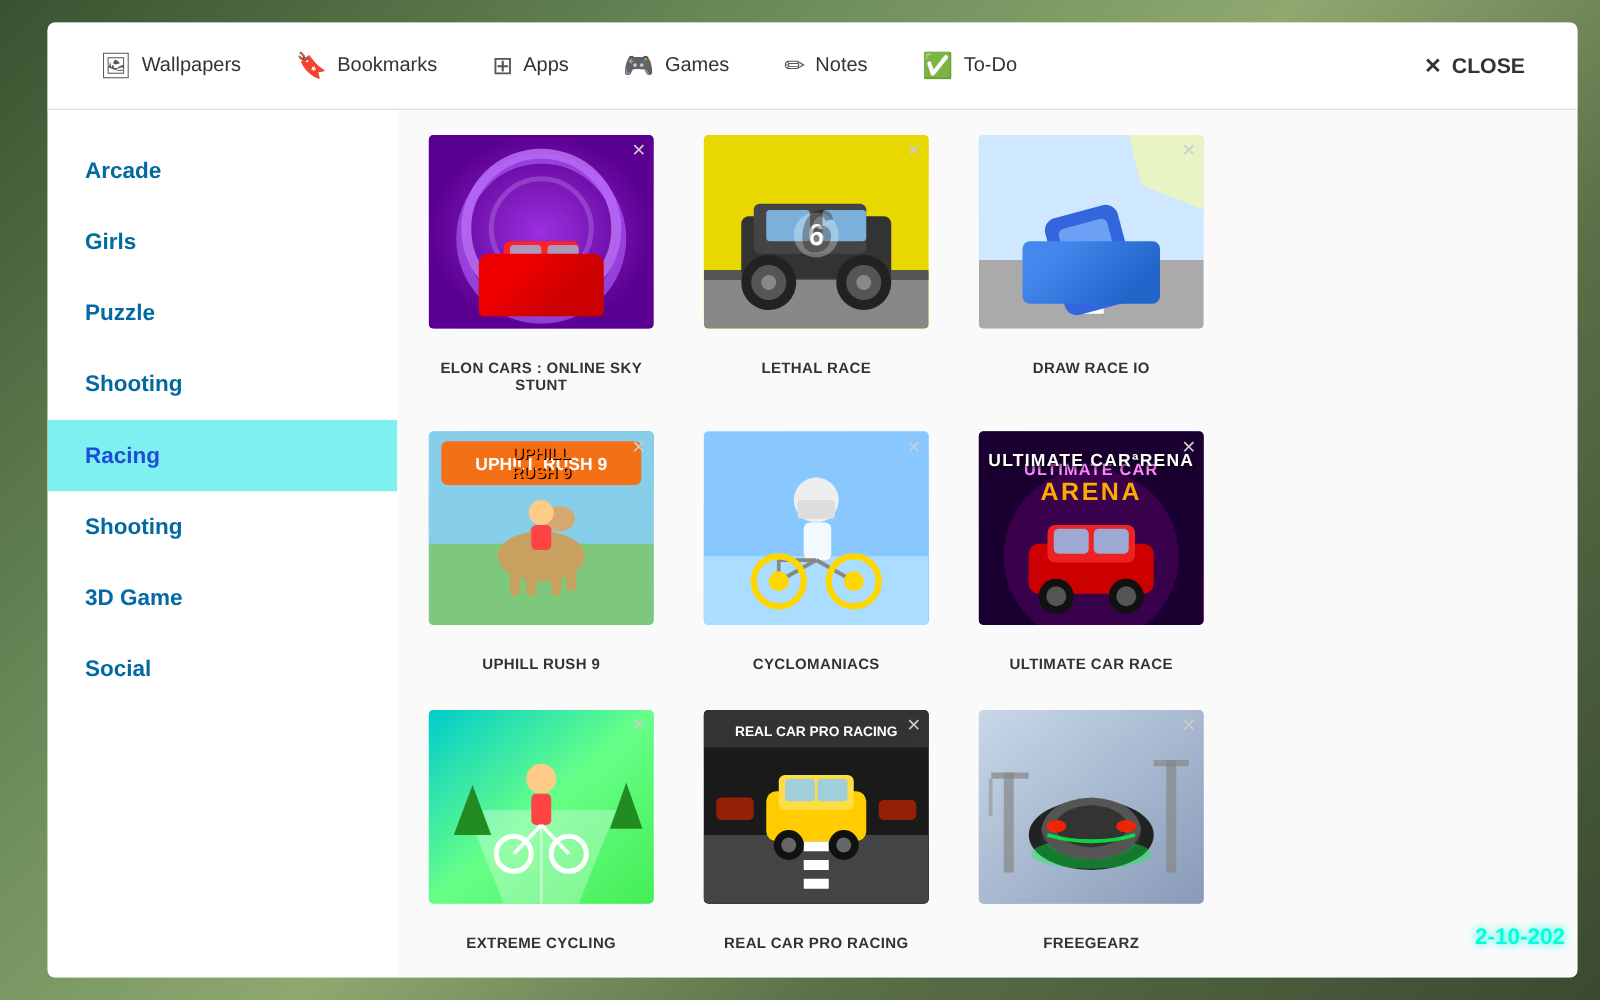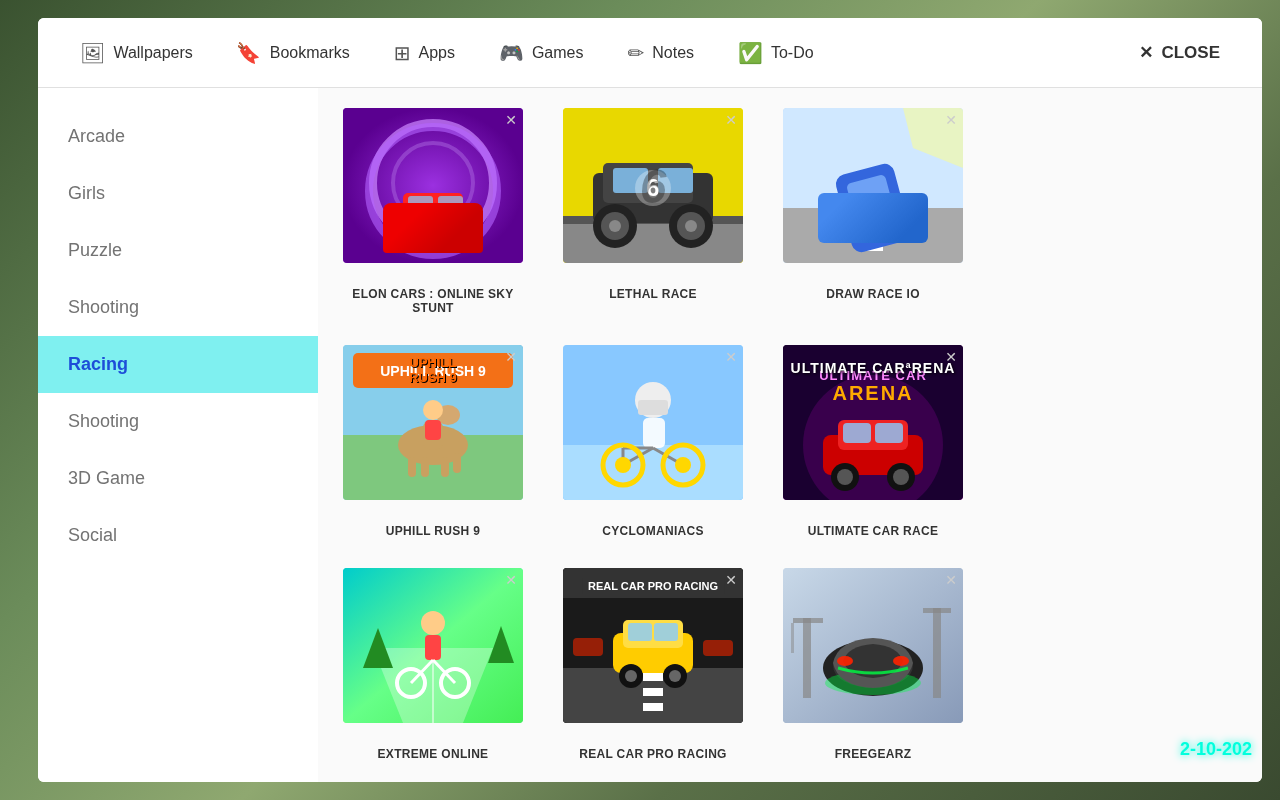--- a/index.html
+++ b/index.html
@@ -75,23 +75,24 @@
     .sidebar {
       width: 280px;
       flex-shrink: 0;
       padding: 20px 0;
       background: #fff;
       overflow-y: auto;
     }
     .sidebar-item {
       padding: 18px 30px;
       font-size: 18px;
-      color: #737373;
+      color: #0369a1;
       cursor: pointer;
       border-radius: 0;
+      font-weight: bold;
     }
     .sidebar-item.active {
       background: #7ff0f0;
       color: #1d4ed8;
       font-weight: 700;
     }
     
     .games-area {
       flex: 1;
       overflow-y: auto;
@@ -508,21 +509,21 @@
 
               <line x1="90" y1="92" x2="68" y2="115" stroke="#fff" stroke-width="3"></line>
               <line x1="90" y1="92" x2="112" y2="115" stroke="#fff" stroke-width="3"></line>
               <circle cx="68" cy="115" r="14" fill="none" stroke="#fff" stroke-width="4"></circle>
               <circle cx="112" cy="115" r="14" fill="none" stroke="#fff" stroke-width="4"></circle>
 
               <polygon points="20,100 35,60 50,100" fill="#228b22"></polygon>
               <polygon points="145,95 158,58 171,95" fill="#228b22"></polygon>
             </svg>
           </div>
-          <div class="game-title">EXTREME ONLINE</div>
+          <div class="game-title">EXTREME CYCLING</div>
         </div>
 
         <div class="game-card">
           <div class="game-thumbnail thumb-realcar">
             <span class="close-x">✕</span>
             <svg width="180" height="155" viewBox="0 0 180 155" xmlns="http://www.w3.org/2000/svg">
               <rect width="180" height="155" fill="#1a1a1a"></rect>
 
               <rect x="0" y="0" width="180" height="30" fill="#333"></rect>
               <text x="90" y="20" font-size="11" font-weight="900" fill="#fff" text-anchor="middle">REAL CAR PRO RACING</text>

